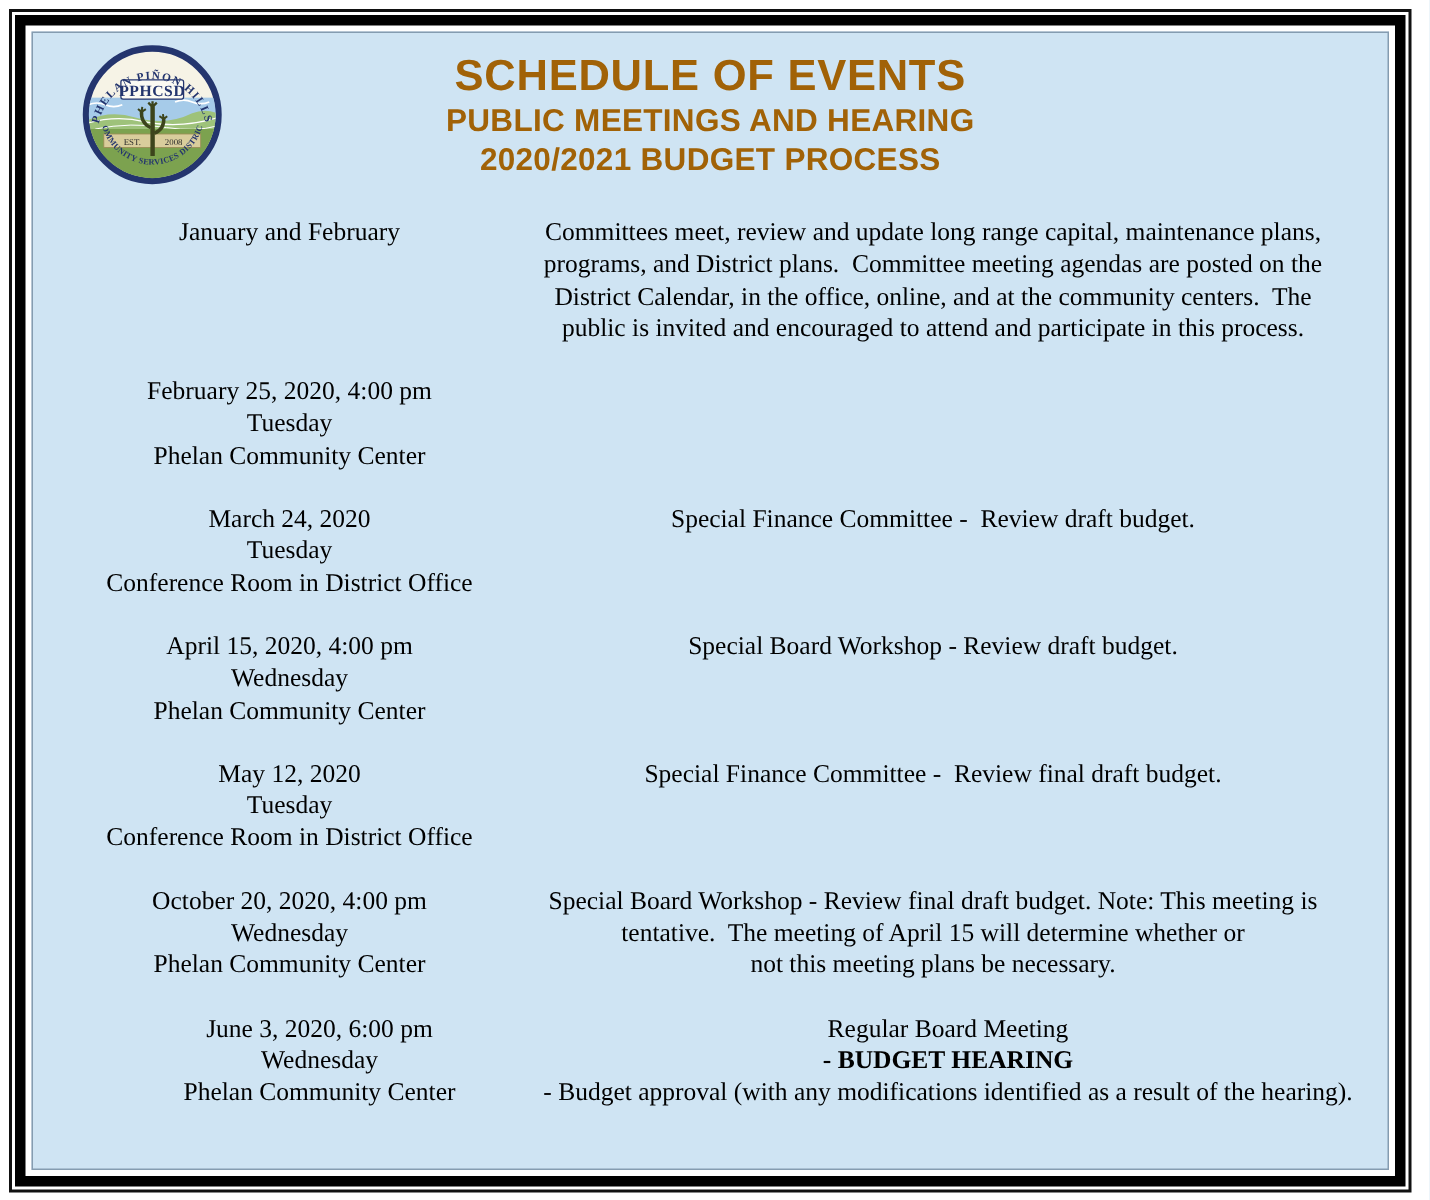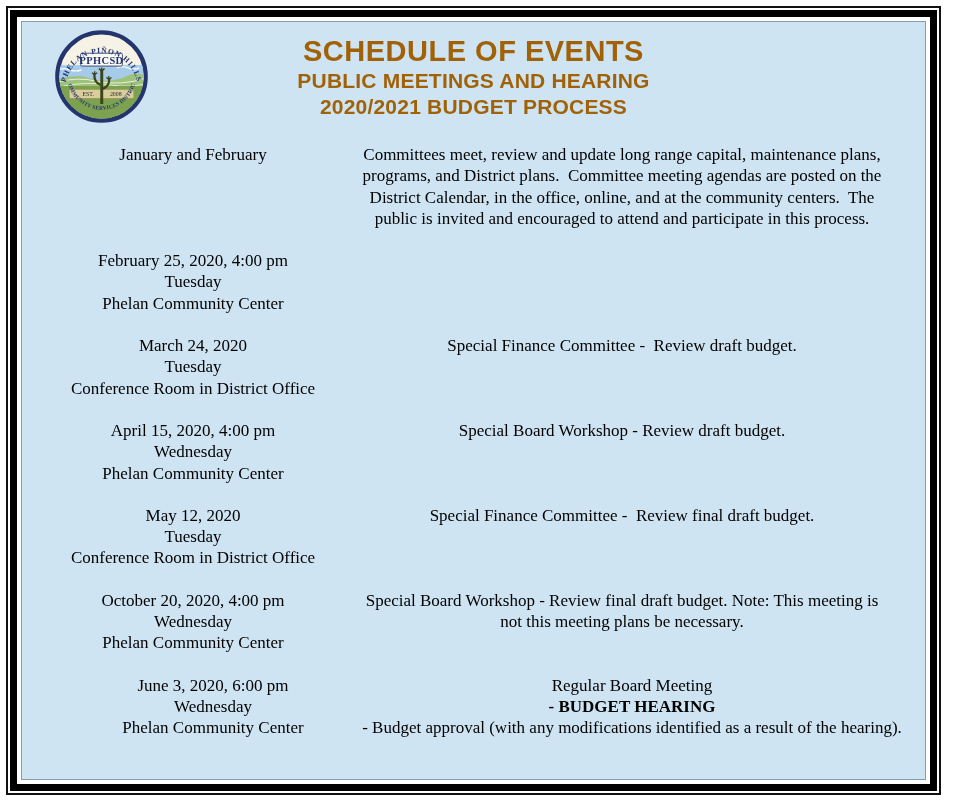--- a/index.html
+++ b/index.html
@@ -170,20 +170,21 @@
           </div>
 
           <div class="row">
             <div class="when">
               <div>October 20, 2020, 4:00 pm</div>
               <div>Wednesday</div>
               <div>Phelan Community Center</div>
             </div>
             <div class="what">
               <div>Special Board Workshop - Review final draft budget. Note: This meeting is</div>
+              <div>tentative.  The meeting of April 15 will determine whether or</div>
               <div>not this meeting plans be necessary.</div>
             </div>
           </div>
 
           <div class="row">
             <div class="when">
               <div>June 3, 2020, 6:00 pm</div>
               <div>Wednesday</div>
               <div>Phelan Community Center</div>
             </div>

